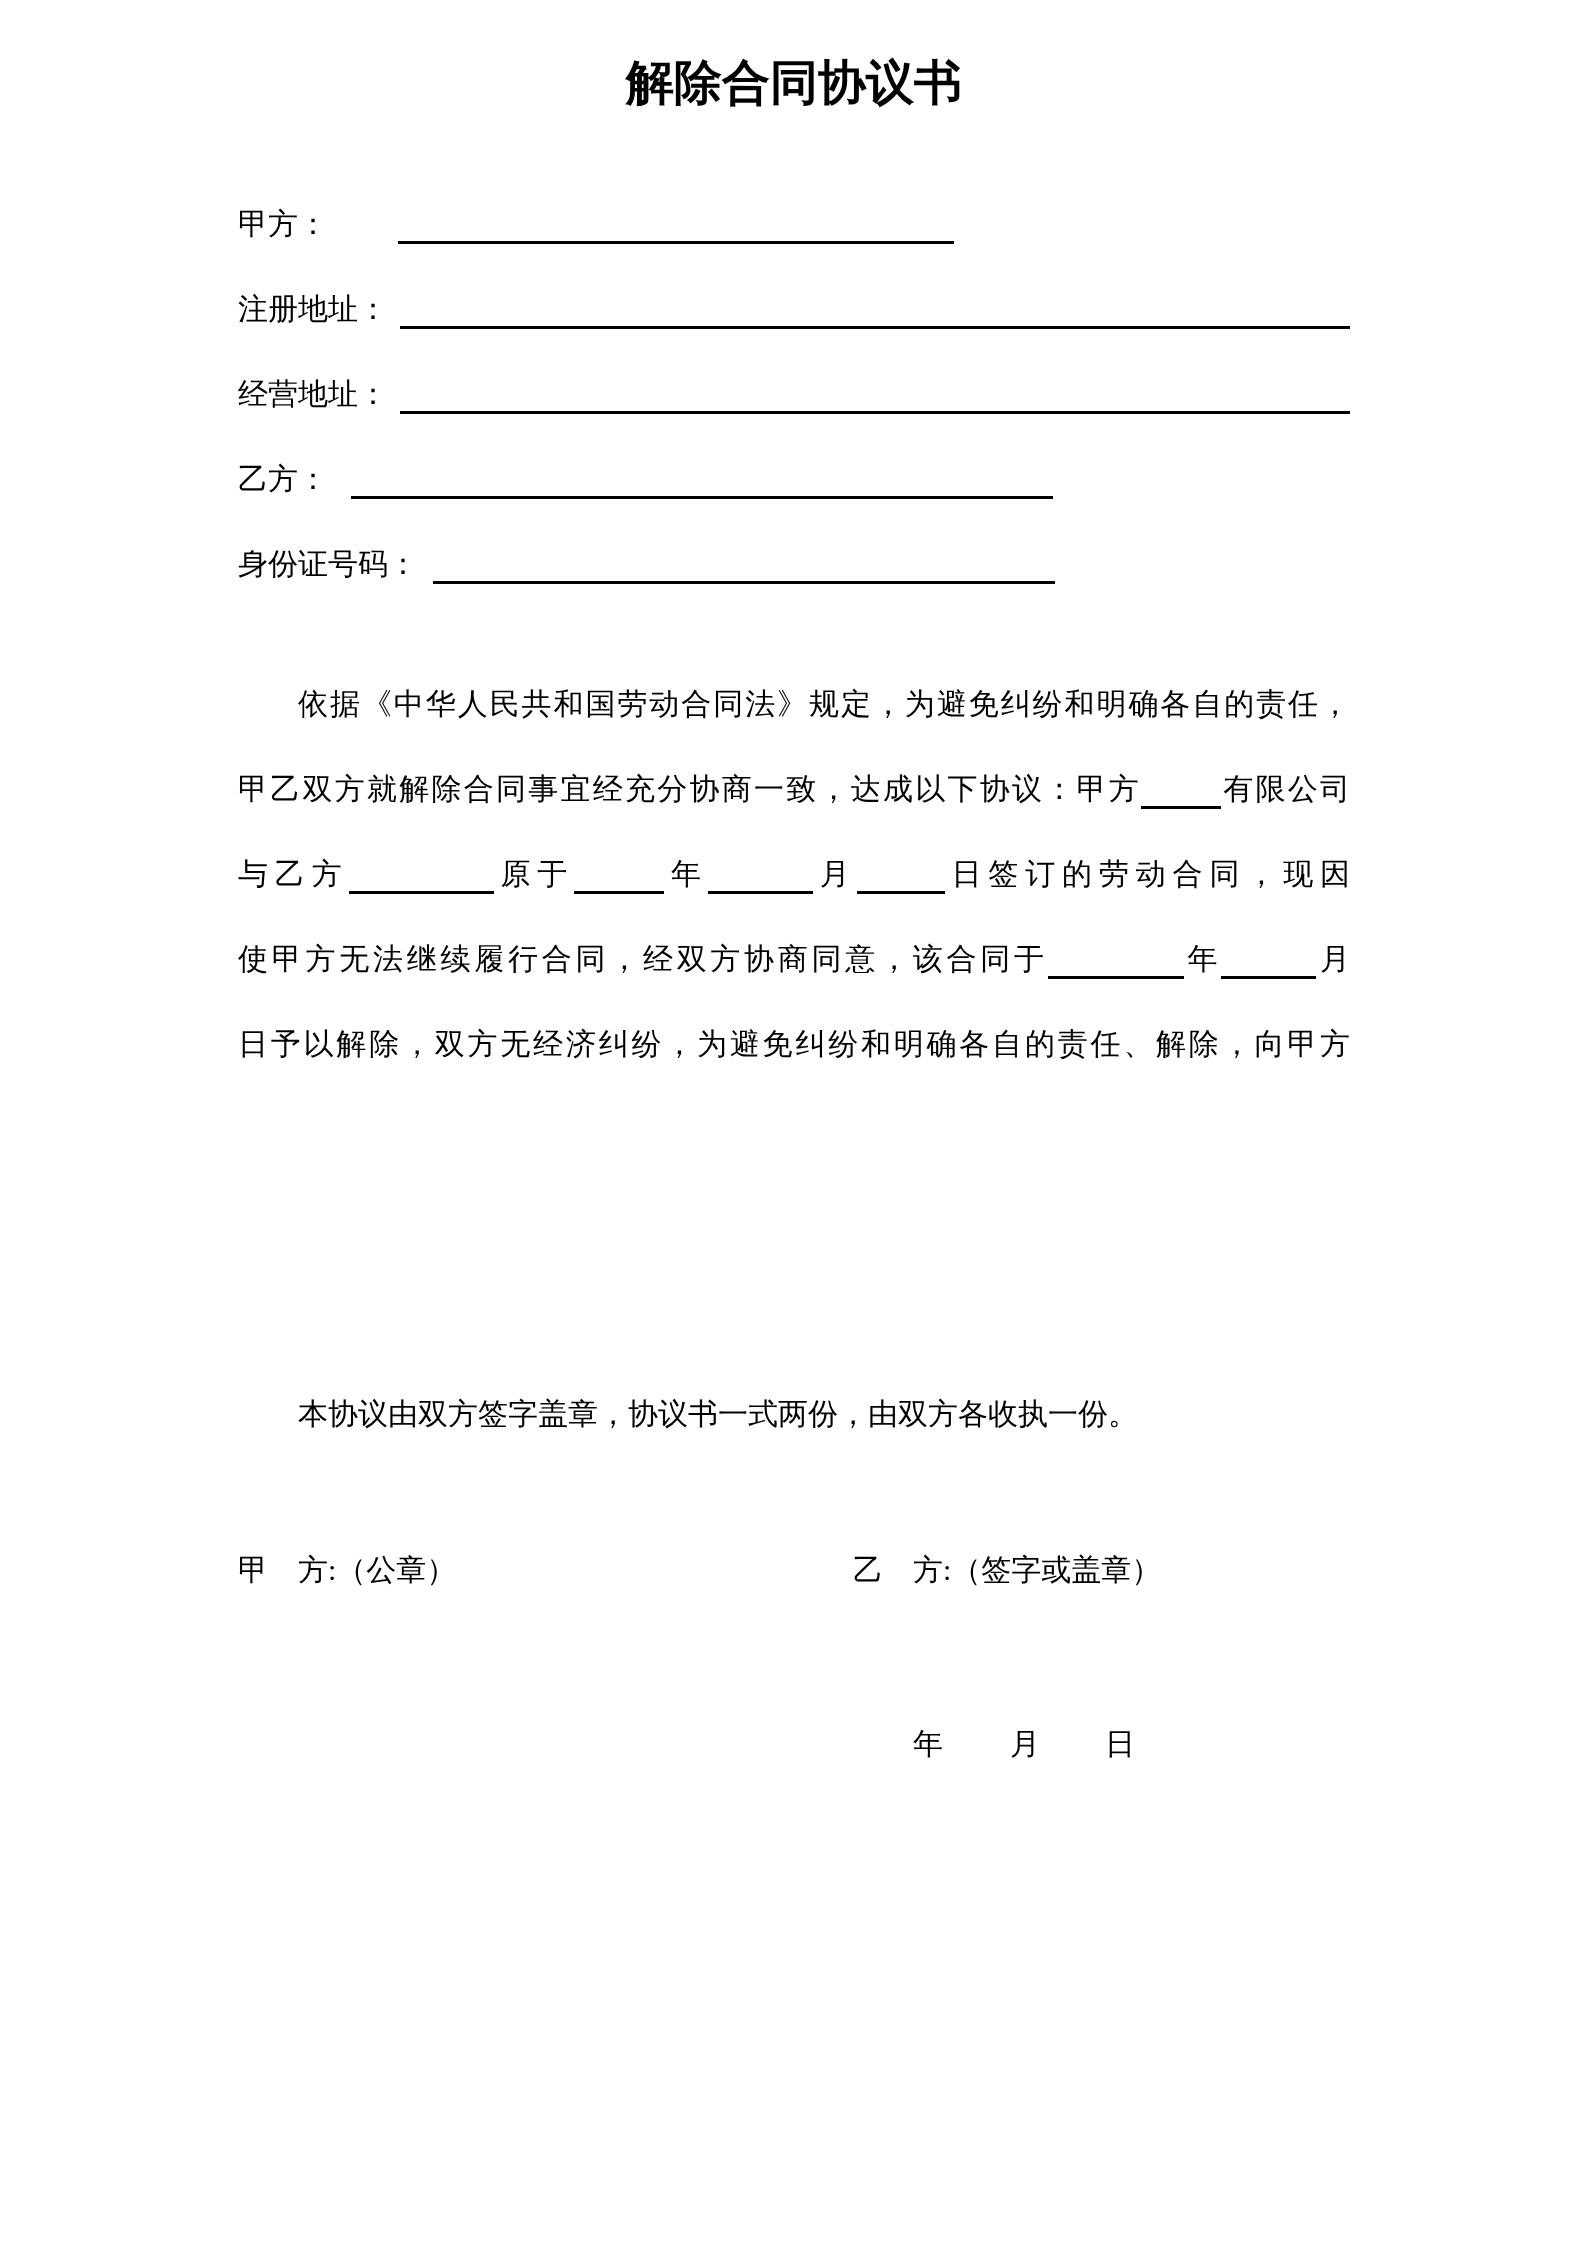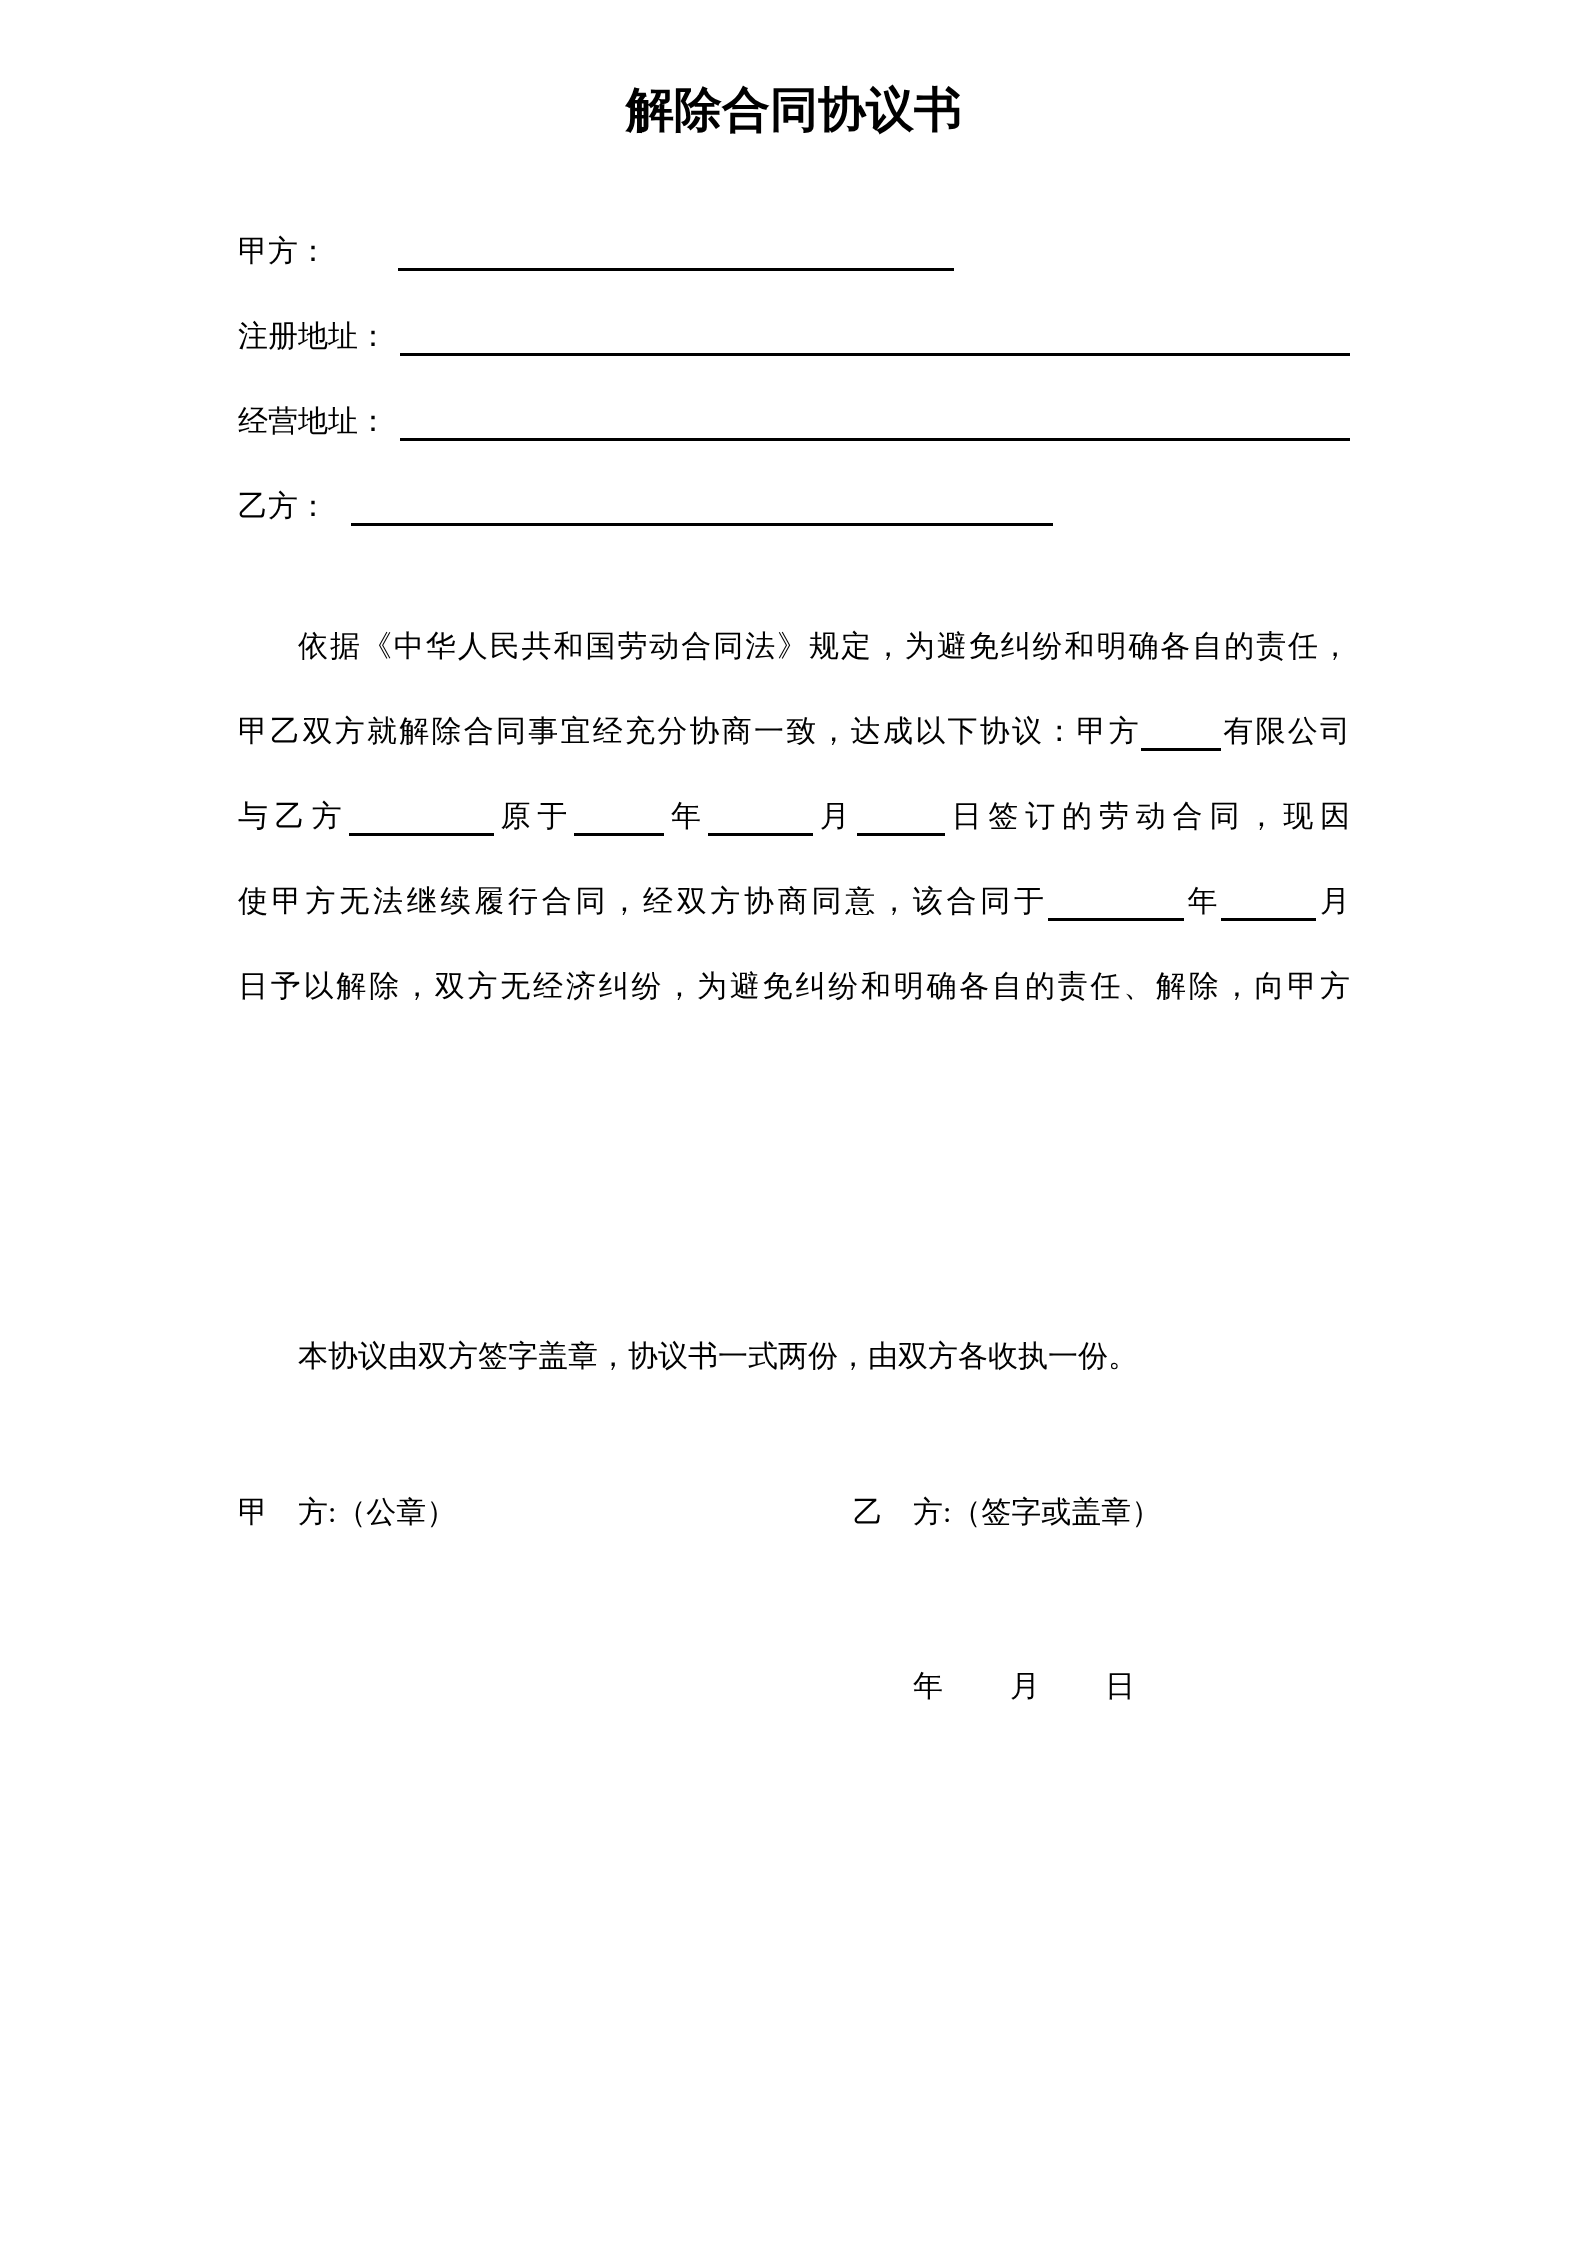--- a/index.html
+++ b/index.html
@@ -10,21 +10,21 @@
     background: #ffffff;
     color: #000000;
     box-sizing: border-box;
     padding: 0 237px 0 238px;
     font-family: "Liberation Serif", "DejaVu Serif", serif;
     font-size: 30px;
     overflow: hidden;
   }
   .doc-title {
     margin: 0;
-    padding-top: 81px;
+    padding-top: 54px;
     height: 58px;
     line-height: 58px;
     font-size: 48px;
     font-weight: bold;
     text-align: center;
   }
   .fields { margin-top: 69px; }
   .field-row { height: 85px; line-height: 85px; white-space: nowrap; }
   .blank {
     display: inline-block;
@@ -76,20 +76,23 @@
     </div>
     <div class="field-row">
       <span>注册地址：</span><span class="blank" style="width: 950px; margin-left: 12px;"></span>
     </div>
     <div class="field-row">
       <span>经营地址：</span><span class="blank" style="width: 950px; margin-left: 12px;"></span>
     </div>
     <div class="field-row">
       <span>乙方：</span><span class="blank" style="width: 702px; margin-left: 23px;"></span>
     </div>
+    <div class="field-row">
+      <span>身份证号码：</span><span class="blank" style="width: 622px; margin-left: 15px;"></span>
+    </div>
   </div>
 
   <div class="body-para">
       <div class="body-line indent"><span>依据《中华人民共和国劳动合同法》规定，为避免纠纷和明确各自的责任，</span></div>
       <div class="body-line"><span>甲乙双方就解除合同事宜经充分协商一致，达成以下协议：甲方</span><span class="blank" style="width: 80px;"></span><span>有限公司</span></div>
       <div class="body-line"><span>与乙方</span><span class="blank" style="width: 145px;"></span><span>原于</span><span class="blank" style="width: 90px;"></span><span>年</span><span class="blank" style="width: 105px;"></span><span>月</span><span class="blank" style="width: 88px;"></span><span>日签订的劳动合同，现因</span></div>
       <div class="body-line"><span>使甲方无法继续履行合同，经双方协商同意，该合同于</span><span class="blank" style="width: 136px;"></span><span>年</span><span class="blank" style="width: 95px;"></span><span>月</span></div>
       <div class="body-line"><span>日予以解除，双方无经济纠纷，为避免纠纷和明确各自的责任、解除，向甲方</span></div>
     </div>
 

